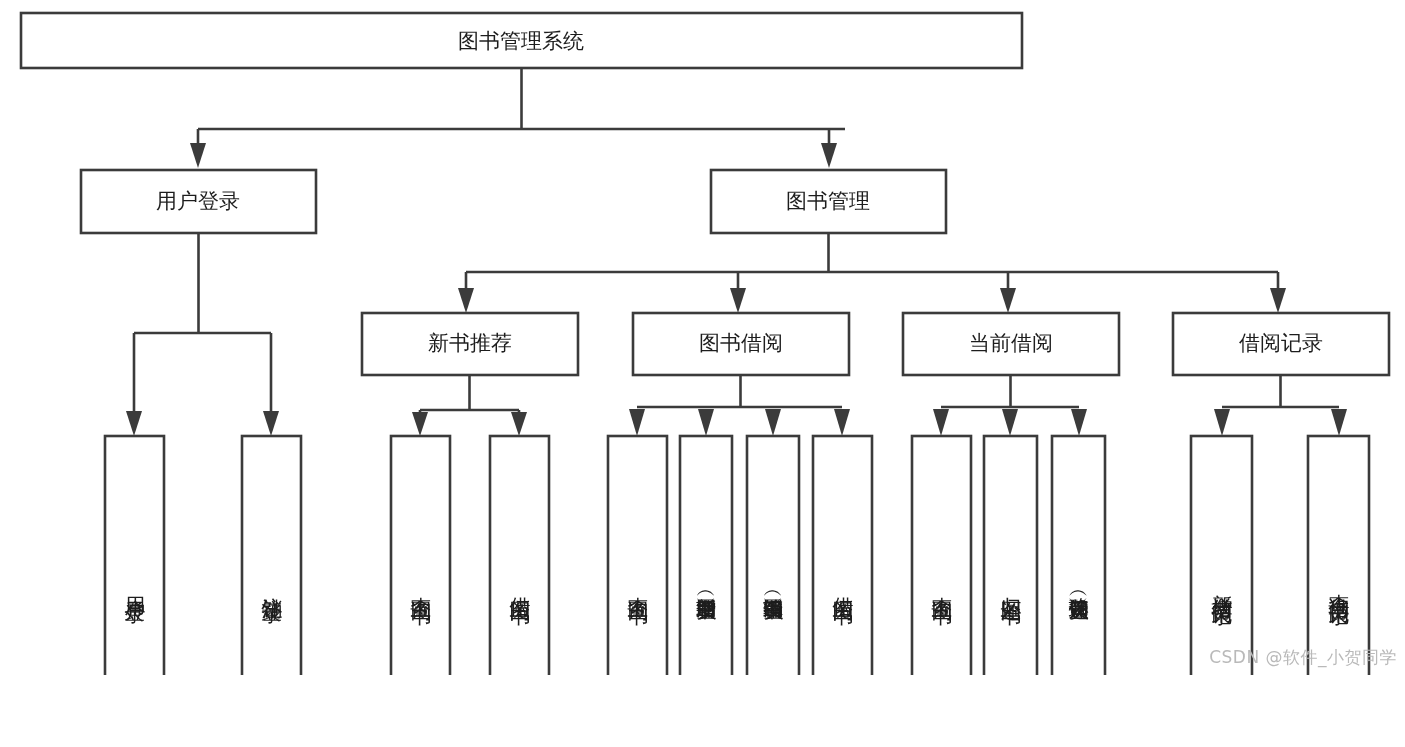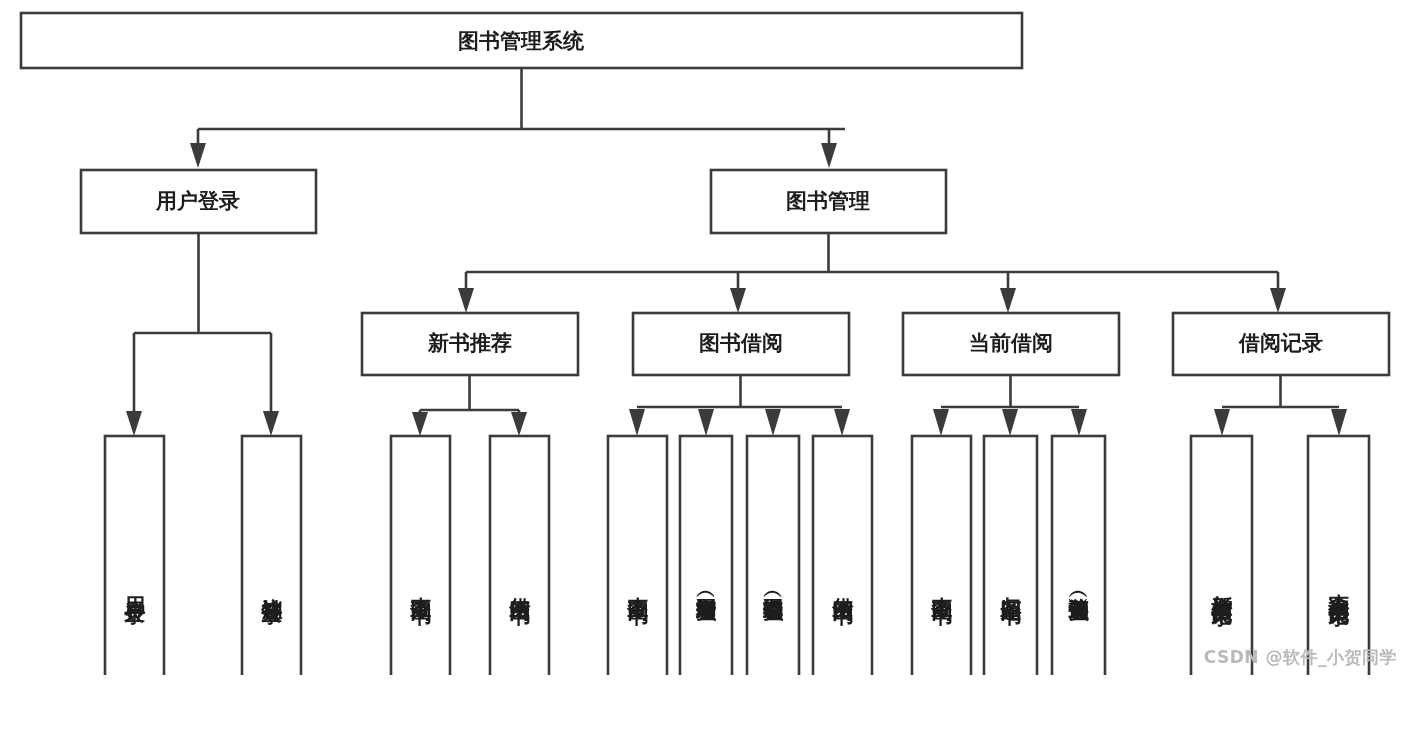--- a/index.html
+++ b/index.html
@@ -10,21 +10,20 @@
   }
   body {
     font-family: "DejaVu Sans", "Liberation Sans", sans-serif;
   }
   #diagram-root {
     position: relative;
     width: 1405px;
     height: 675px;
     background: #ffffff;
     overflow: hidden;
-    font-weight: bold;
   }
   svg.diagram {
     position: absolute;
     top: 0;
     left: 0;
     width: 1405px;
     height: 747px;
     display: block;
   }
   .node-box {

